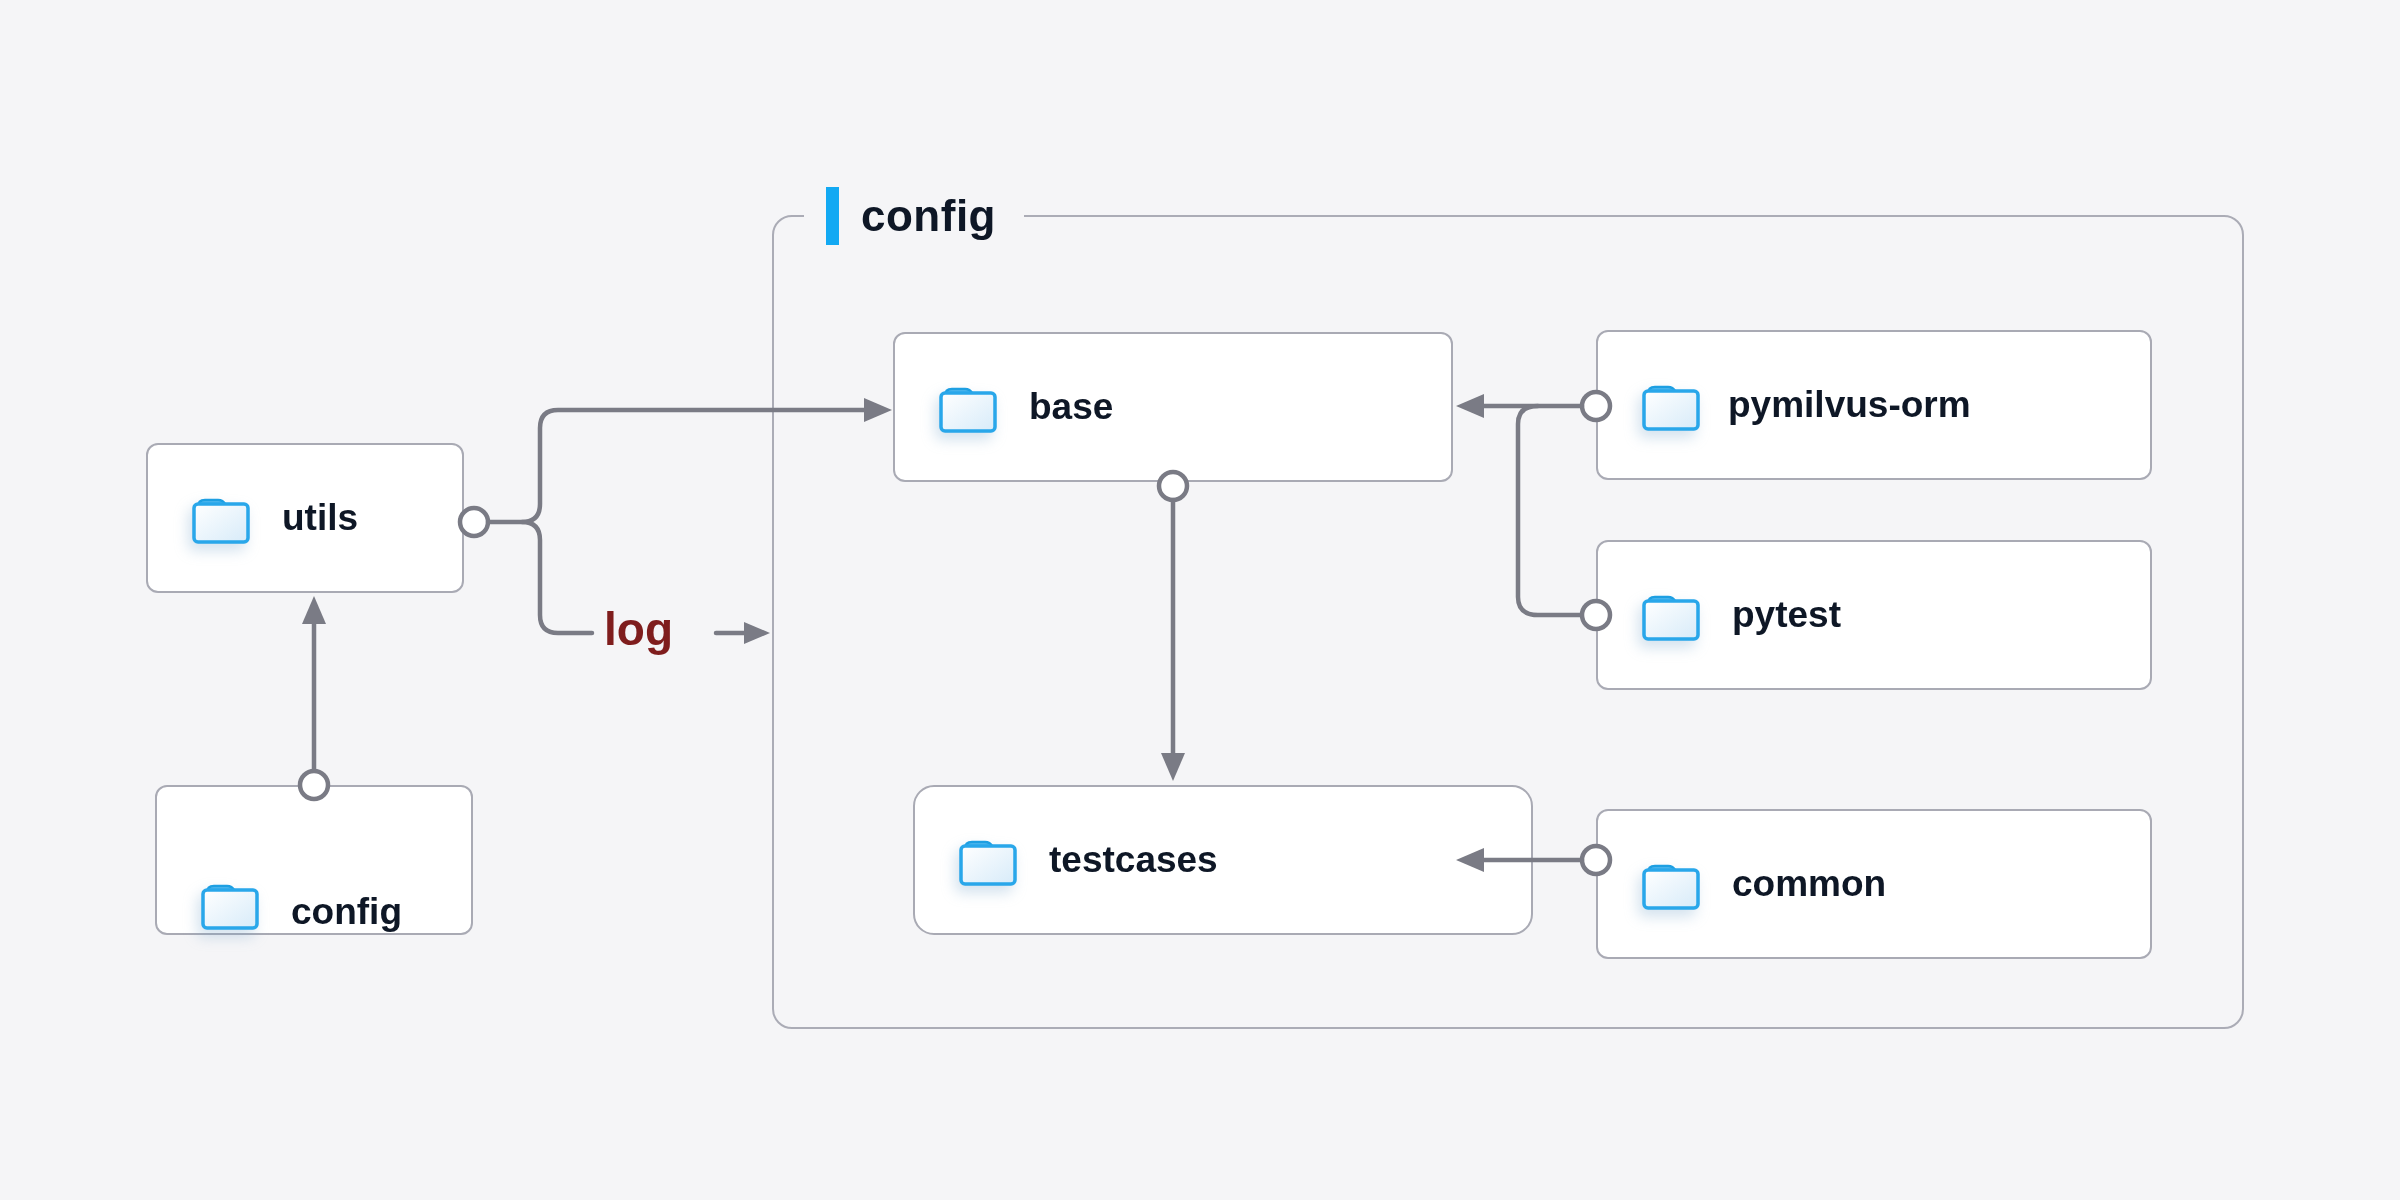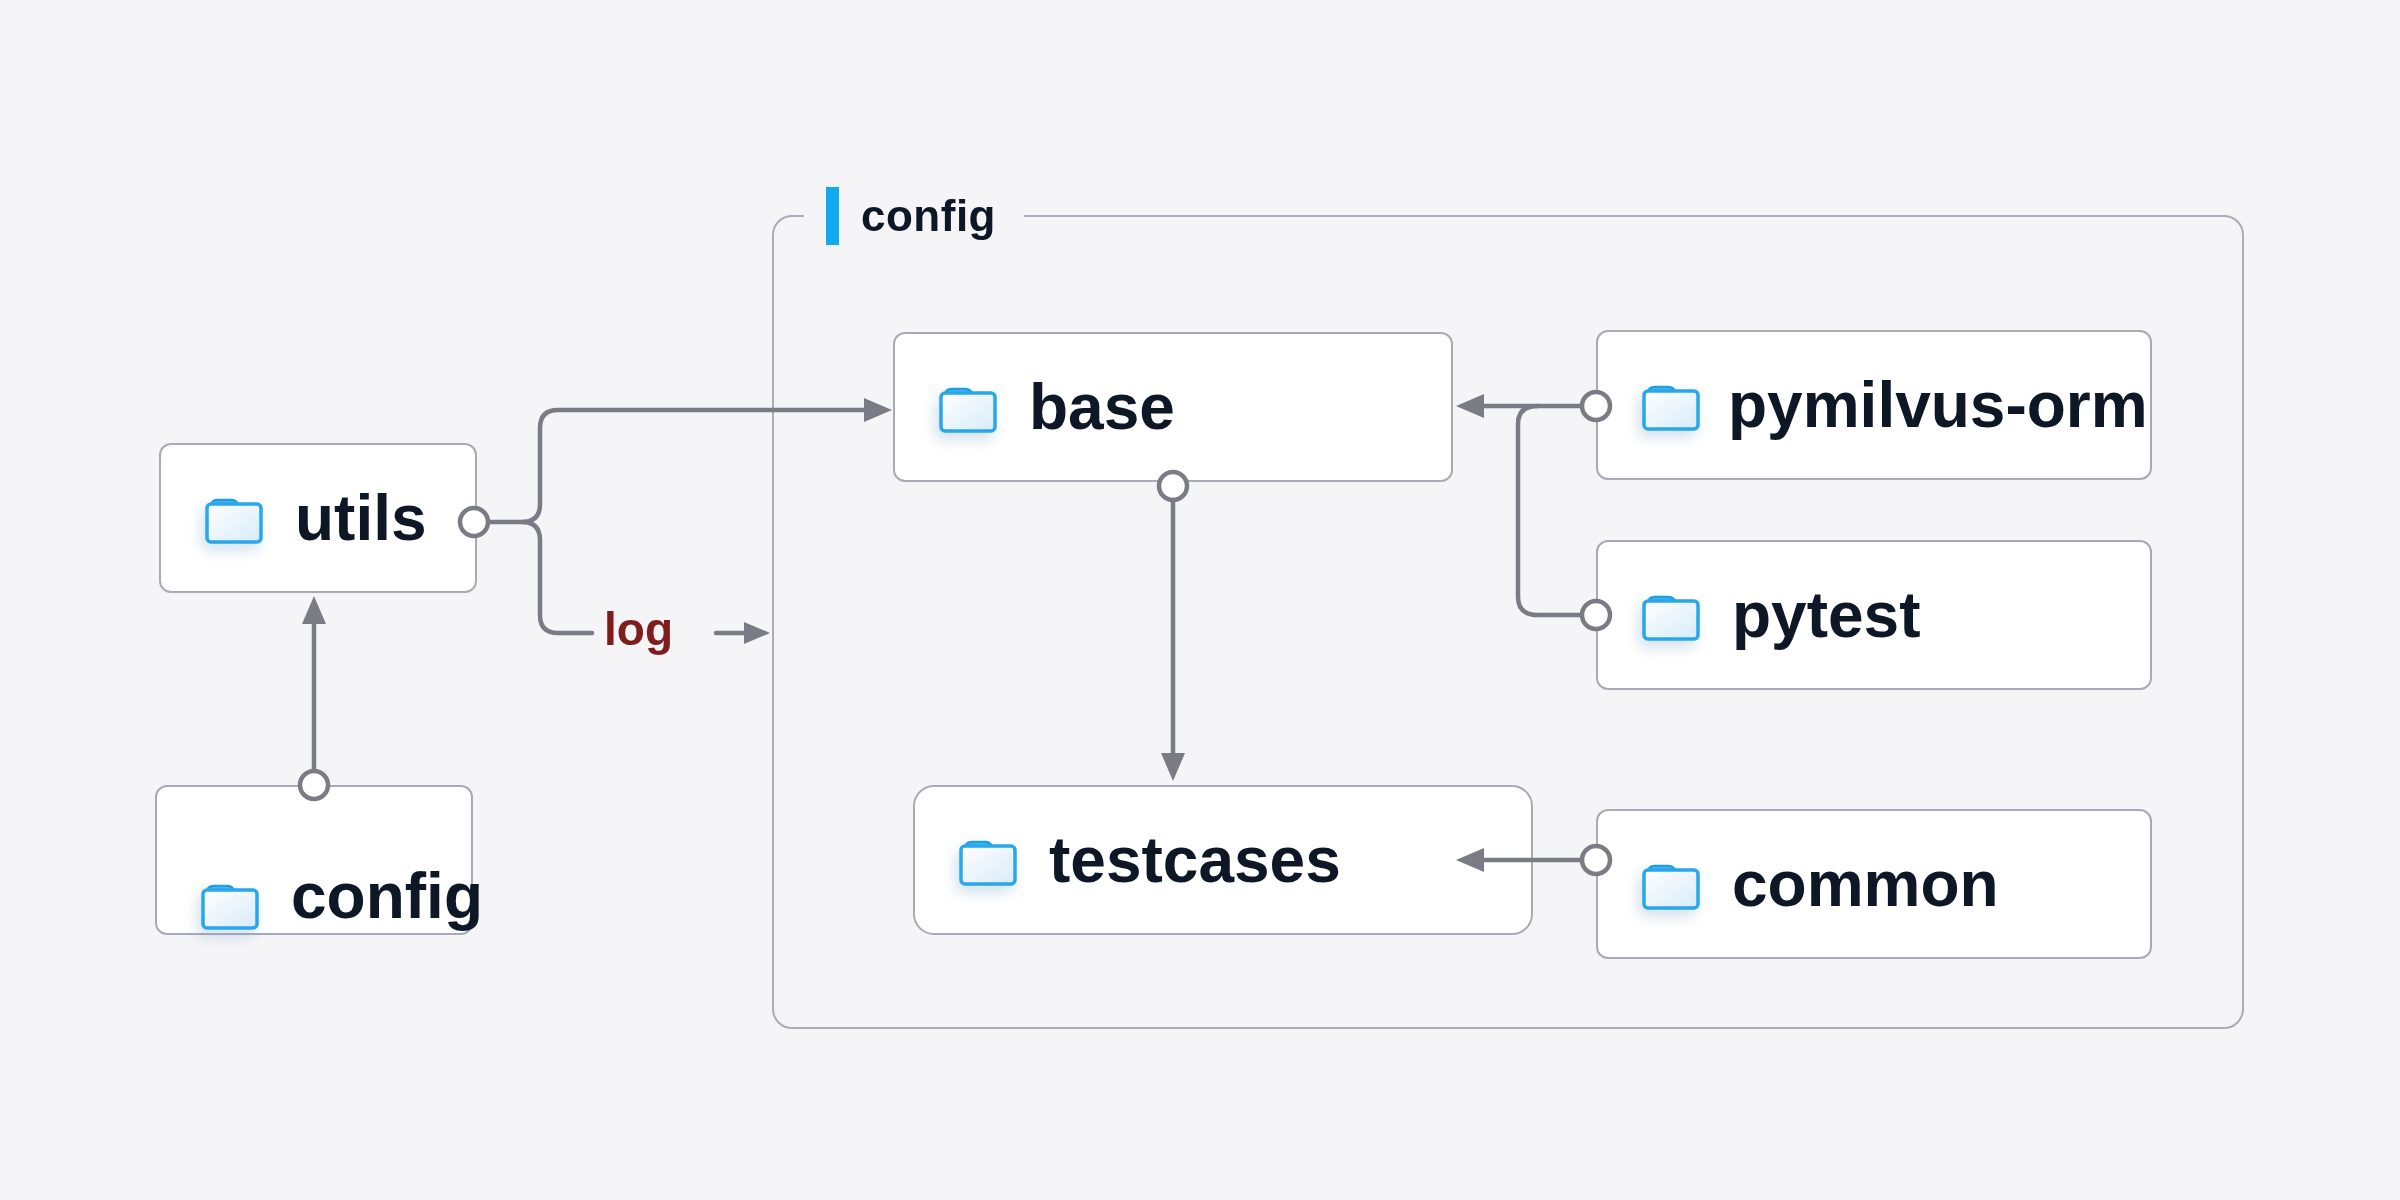--- a/index.html
+++ b/index.html
@@ -27,24 +27,24 @@
     font-size:44px;font-weight:700;color:#0e1726;letter-spacing:.5px;
   }
 
   
   .node{
     position:absolute;display:flex;align-items:center;
     background:#ffffff;border:2px solid #a9aab4;border-radius:12px;
     box-sizing:border-box;padding-left:40px;gap:28px;z-index:2;
   }
   .node .label{
-    font-size:64px;font-weight:700;color:#0e1726;letter-spacing:0;
+    font-size:37px;font-weight:700;color:#0e1726;letter-spacing:0;
     white-space:nowrap;
   }
-  #n-utils    {left:159px; top:443px; width:318px; height:150px;}
+  #n-utils    {left:146px; top:443px; width:318px; height:150px;}
   #n-config   {left:155px; top:785px; width:318px; height:150px;align-items:flex-end;}
   #n-base     {left:893px; top:332px; width:560px; height:150px;}
   #n-pymilvus {left:1596px;top:330px; width:556px; height:150px;gap:24px;}
   #n-check    {left:1596px;top:540px; width:556px; height:150px;}
   #n-testcases{left:913px; top:785px; width:620px; height:150px;border-radius:21px;}
   #n-common   {left:1596px;top:809px; width:556px; height:150px;}
 
   .folder{filter:drop-shadow(-4px 7px 7px rgba(110,160,200,.30));flex:0 0 auto;}
 
   

